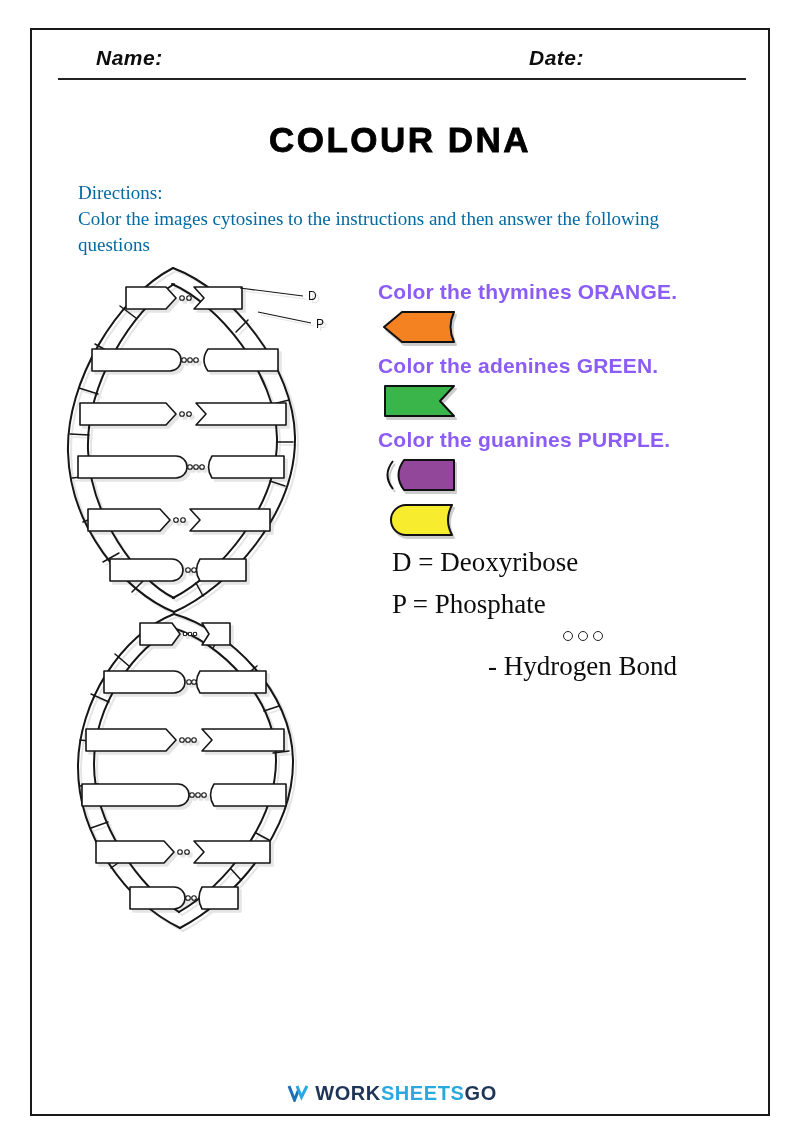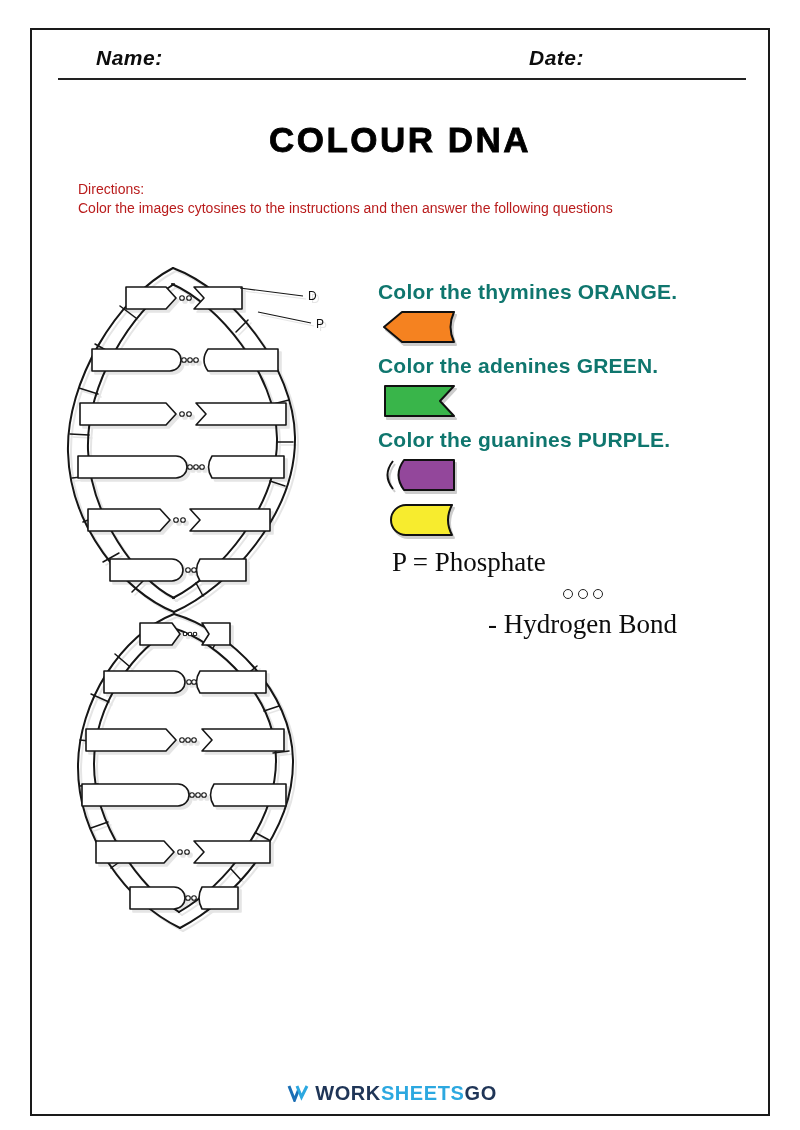--- a/index.html
+++ b/index.html
@@ -16,27 +16,27 @@
     font-size:21px; letter-spacing:0.5px; color:#0d0d0d;
   }
   .name-label { left:48px;margin-left:48px; }
   .date-label { left:529px; }
   .top-rule { position:absolute; left:58px; top:78px; width:688px; border-top:2px solid #222; }
   .page-title {
     position:absolute; left:0; right:0; top:120px; text-align:center;
     font-size:35px; font-weight:900; letter-spacing:2.5px; color:#000;
     -webkit-text-stroke:0.8px #000;
   }
-  .directions { position:absolute; left:78px; top:180px; width:630px; font-size:14px; line-height:1.36; color:#b91c1c; }
+  .directions { position:absolute; left:78px; top:180px; width:630px; font-size:19px; line-height:1.36; color:#0369a1;font-family:Liberation Serif, serif; }
   .directions .dir-label { display:block; }
 
   .dna { position:absolute; left:62px; top:262px; filter:drop-shadow(3px 3px 0 rgba(0,0,0,0.10)); }
 
   .right-col { position:absolute; left:378px; top:280px; width:395px; }
-  .instr-text { font-size:21px; font-weight:700; color:#0f766e; margin:0 0 5px 0; letter-spacing:0.2px; }
+  .instr-text { font-size:21px; font-weight:700; color:#8b5cf6; margin:0 0 5px 0; letter-spacing:0.2px; }
   .swatch { display:block; margin:0 0 9px 2px; filter:drop-shadow(2px 3px 0 rgba(110,110,110,0.35)); }
 
   .legend { margin-top:8px; padding-left:14px; font-family:"Liberation Serif", serif; font-size:27px; color:#0d0d0d; }
   .legend-line { margin:0 0 11px 0; }
   .hbond-line { display:flex; align-items:center; gap:10px;flex-direction:column; }
   .dots { display:inline-flex; gap:5px; align-items:center; }
   .dots i { display:inline-block; width:8px; height:8px; border:1.6px solid #222; border-radius:50%; background:#fff; }
 
   .footer {
     position:absolute; left:0; right:16px; top:1082px;
@@ -166,20 +166,21 @@
   <svg class="swatch" width="78" height="36" viewBox="0 0 78 36">
     <path d="M13 4 Q2 18 13 32" fill="none" stroke="#111" stroke-width="2"></path>
     <path d="M24 3 H74 V33 H24 Q13 18 24 3 Z" stroke="#111" stroke-width="2" stroke-linejoin="round" fill="#93479B"></path>
   </svg>
 
   <svg class="swatch" width="78" height="36" viewBox="0 0 78 36">
     <path d="M72 3 H26 A15 15 0 0 0 26 33 H72 Q64 18 72 3 Z" stroke="#111" stroke-width="2" stroke-linejoin="round" fill="#F7EC2E"></path>
   </svg>
 
   <div class="legend">
+    <p class="legend-line">D = Deoxyribose</p>
     <p class="legend-line">P = Phosphate</p>
     <p class="legend-line hbond-line">
       <span class="dots">
           <i></i>
           <i></i>
           <i></i>
         </span>
       <span>- Hydrogen Bond</span>
     </p>
   </div>

